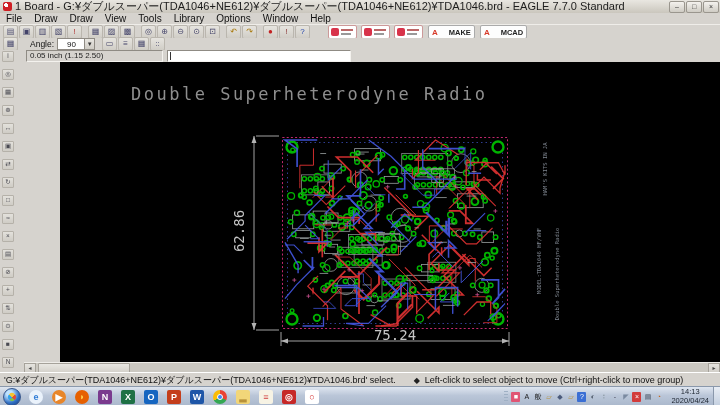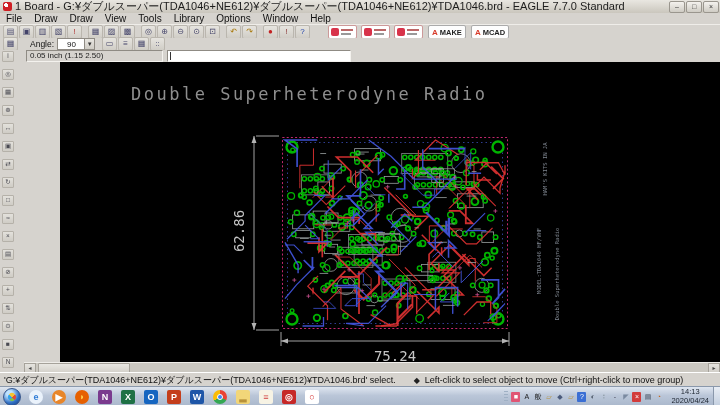--- a/index.html
+++ b/index.html
@@ -31,21 +31,21 @@
   .tbsep{width:5px;height:12px;}
   .orderbtn{width:27px;height:12px;background:#fff;border:1px solid #c99;
     border-radius:2px;margin-left:4px;position:relative;}
   .orderbtn .blob{position:absolute;left:2px;top:2px;width:8px;height:8px;
     background:#d8334a;border-radius:2px;}
   .orderbtn .l1{position:absolute;left:12px;top:3px;width:12px;height:2px;background:#b66;}
   .orderbtn .l2{position:absolute;left:12px;top:7px;width:10px;height:2px;background:#999;}
   .adskbtn{height:12px;background:#fdfdfd;border:1px solid #aaa;border-radius:2px;
     margin-left:5px;display:flex;align-items:center;padding:0 3px;}
   .adskbtn .alogo{color:#d83b2a;font-weight:bold;font-size:8px;margin-right:2px;}
-  .adskbtn .albl{font-size:7.5px;font-weight:bold;color:#222;}
+  .adskbtn .albl{font-size:7.5px;font-weight:bold;color:#222;margin-left:9px;}
 
   #tb2{position:absolute;left:0;top:38px;width:720px;height:12px;background:#d6d3ce;
     display:flex;align-items:center;}
   #tb2 .lead{margin-left:3px;}
   #angle-label{font-size:8.5px;color:#111;margin-left:12px;}
   #angle-combo{width:36px;height:10px;background:#fff;border:1px solid #8f8b84;
     margin-left:3px;display:flex;align-items:center;font-size:8px;color:#111;}
   #angle-combo .val{flex:1;padding-left:9px;}
   #angle-combo .arrow{width:9px;height:100%;background:linear-gradient(#e8e6e1,#cfccc5);
     border-left:1px solid #8f8b84;font-size:6px;line-height:10px;text-align:center;color:#333;}
@@ -68,21 +68,21 @@
 
   
   #canvas{position:absolute;left:24px;top:62px;width:696px;height:300px;background:#000;overflow:hidden;margin-left:36px;}
   #canvas-title{position:absolute;left:71px;top:22px;
     font-family:"DejaVu Sans Mono",monospace;font-size:17px;letter-spacing:2.5px;
     color:#8e8e8e;white-space:nowrap;}
   #board-svg{position:absolute;left:0;top:0;}
   .dimlabel{position:absolute;font-family:"DejaVu Sans Mono",monospace;
     color:#c6c6c6;font-size:14px;text-align:center;}
   #dim-height-label{left:149px;top:161px;width:60px;transform:rotate(-90deg);}
-  #dim-width-label{left:305px;top:286px;width:60px;}
+  #dim-width-label{left:305px;top:265px;width:60px;}
   .sidetext{position:absolute;font-family:"DejaVu Sans Mono",monospace;
     color:#7c838d;font-size:5.5px;white-space:nowrap;text-align:center;
     transform:rotate(-90deg);}
   #side-kits{left:456px;top:104px;width:58px;}
   #side-model{left:443px;top:196px;width:72px;}
   #side-name{left:447px;top:209px;width:100px;}
 
   
   #hscroll{position:absolute;left:24px;top:362px;width:696px;height:10px;
     background:#cbc8c1;border-top:1px solid #efede9;display:flex;align-items:center;}

